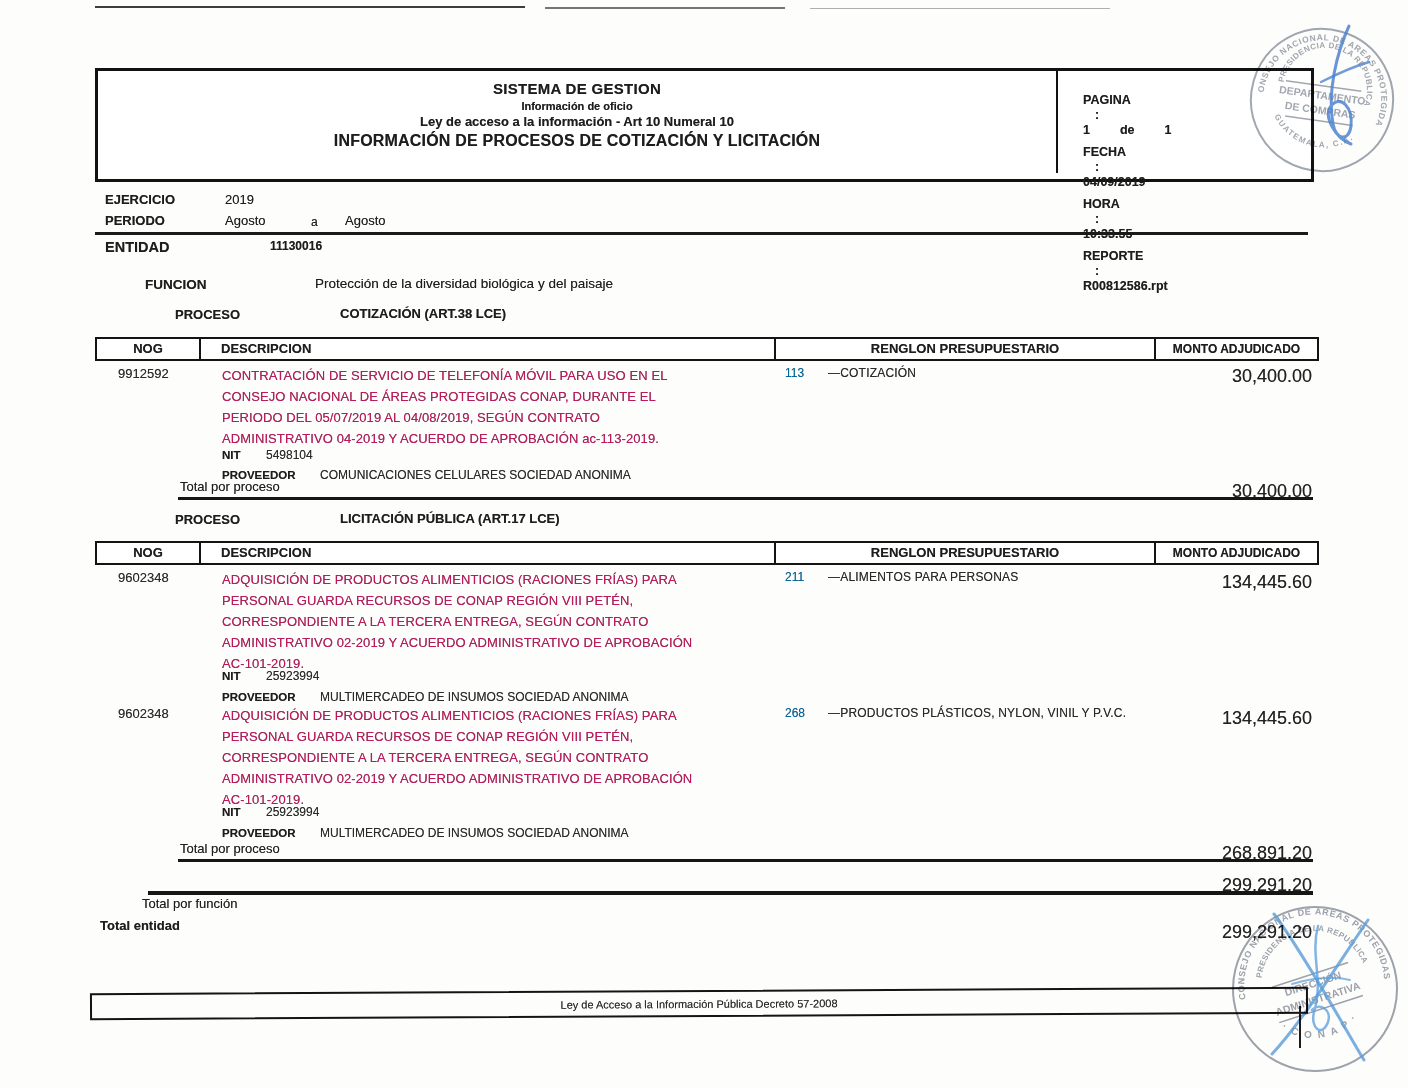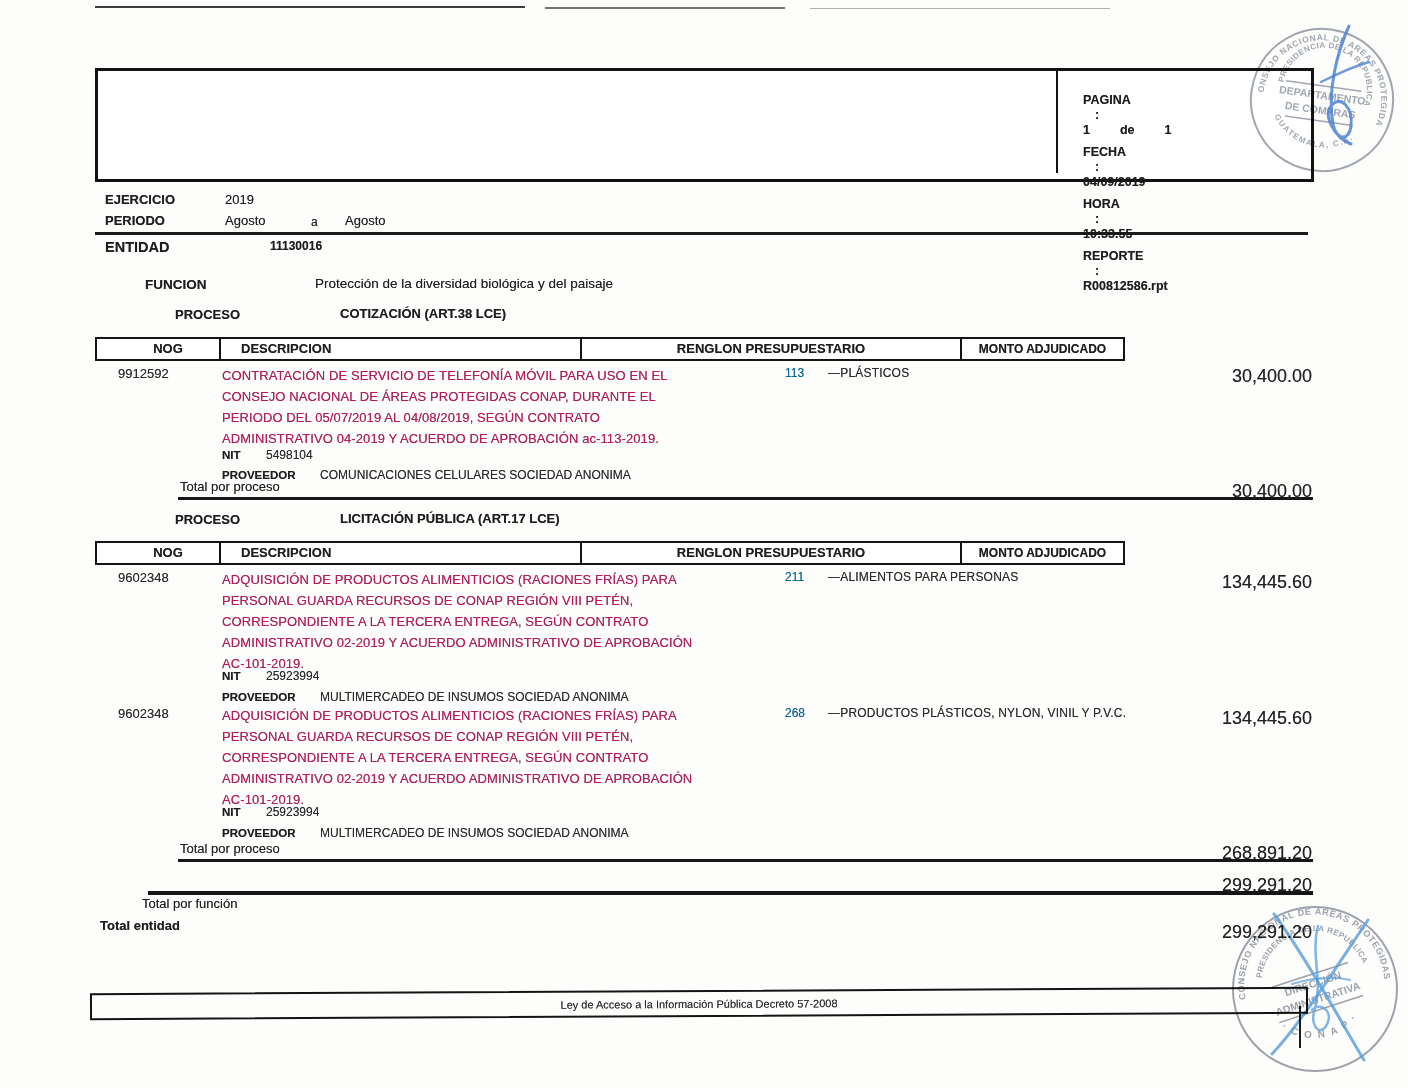--- a/index.html
+++ b/index.html
@@ -23,21 +23,21 @@
   .irow{display:flex;margin-bottom:7px;line-height:15px;flex-direction:column;}
   .ilabel{width:72px;}
   .icolon{width:28px;text-align:center;}
   .ival{white-space:nowrap;}
   .ival .sp{display:inline-block;width:30px;}
   
   .m-label{font-size:13px;font-weight:bold;}
   .m-val{font-size:13px;}
   .rule{position:absolute;background:#1a1a1a;}
   
-  .thead{position:absolute;left:95px;width:1030px;height:24px;border:2px solid #141414;background:#fff;display:flex;box-sizing:border-box;font-weight:bold;padding-left:20px;}
+  .thead{position:absolute;left:95px;width:1224px;height:24px;border:2px solid #141414;background:#fff;display:flex;box-sizing:border-box;font-weight:bold;}
   .thc{line-height:20px;box-sizing:border-box;}
   .c-nog{width:104px;border-right:2px solid #141414;text-align:center;font-size:13px;}
   .c-desc{flex:1;padding-left:20px;font-size:13px;}
   .c-reng{width:380px;border-left:2px solid #141414;text-align:center;font-size:13px;}
   .c-monto{width:163px;border-left:2px solid #141414;text-align:center;font-size:12px;}
   
   .nogval{position:absolute;font-size:13px;color:#2a2a2a;}
   .desc{position:absolute;width:492px;font-size:13px;line-height:21px;color:#be185d;letter-spacing:.1px;}
   .nitlbl,.provlbl{position:absolute;font-size:11.5px;font-weight:bold;color:#1c1c1c;}
   .nitval,.provval{position:absolute;font-size:12px;color:#2a2a2a;}
@@ -61,20 +61,26 @@
 </head>
 <body>
 
 <div id="page">
 
   <div class="topline" style="left:95px;top:6px;width:430px;height:2px;opacity:.85;"></div>
   <div class="topline" style="left:545px;top:7px;width:240px;height:2px;opacity:.6;"></div>
   <div class="topline" style="left:810px;top:8px;width:300px;height:1px;opacity:.35;"></div>
 
   <div class="hbox">
+    <div class="titlecell scan">
+      <div class="t1">SISTEMA DE GESTION</div>
+      <div class="t2">Información de oficio</div>
+      <div class="t3">Ley de acceso a la información - Art 10 Numeral 10</div>
+      <div class="t4">INFORMACIÓN DE PROCESOS DE COTIZACIÓN Y LICITACIÓN</div>
+    </div>
     <div class="hdivider"></div>
     <div class="infocell scan">
       <div class="irow">
         <span class="ilabel">PAGINA</span>
         <span class="icolon">:</span>
         <span class="ival"><span>1</span><span class="sp"></span><span>de</span><span class="sp"></span><span>1</span></span>
       </div>
       <div class="irow">
         <span class="ilabel">FECHA</span>
         <span class="icolon">:</span>
@@ -117,21 +123,21 @@
     <div class="thc c-monto">MONTO ADJUDICADO</div>
   </div>
 
   <div class="nogval scan" style="left:118px;top:366px;">9912592</div>
   <div class="desc scan" style="left:222px;top:365px;width:468px;">CONTRATACIÓN DE SERVICIO DE TELEFONÍA MÓVIL PARA USO EN EL CONSEJO NACIONAL DE ÁREAS PROTEGIDAS CONAP, DURANTE EL PERIODO DEL 05/07/2019 AL 04/08/2019, SEGÚN CONTRATO ADMINISTRATIVO 04-2019 Y ACUERDO DE APROBACIÓN ac-113-2019.</div>
   <div class="nitlbl scan" style="left:222px;top:449px;">NIT</div>
   <div class="nitval scan" style="left:266px;top:448px;">5498104</div>
   <div class="provlbl scan" style="left:222px;top:469px;">PROVEEDOR</div>
   <div class="provval scan" style="left:320px;top:468px;">COMUNICACIONES CELULARES SOCIEDAD ANONIMA</div>
   <div class="rcode scan" style="left:785px;top:366px;">113</div>
-  <div class="rname scan" style="left:828px;top:366px;">—PLÁSTICOS</div>
+  <div class="rname scan" style="left:828px;top:366px;">—COTIZACIÓN</div>
   <div class="monto scan" style="top:366px;">30,400.00</div>
 
   <div class="totallabel scan" style="left:180px;top:479px;">Total por proceso</div>
   <div class="monto scan" style="top:481px;">30,400.00</div>
   <div class="totalline" style="left:178px;top:497px;"></div>
 
   <div class="abs scan" style="left:175px;top:512px;font-size:13px;font-weight:bold;">PROCESO</div>
   <div class="abs scan" style="left:340px;top:511px;font-size:13px;font-weight:bold;">LICITACIÓN PÚBLICA (ART.17 LCE)</div>
 
   <div class="thead scan" style="top:541px;">

